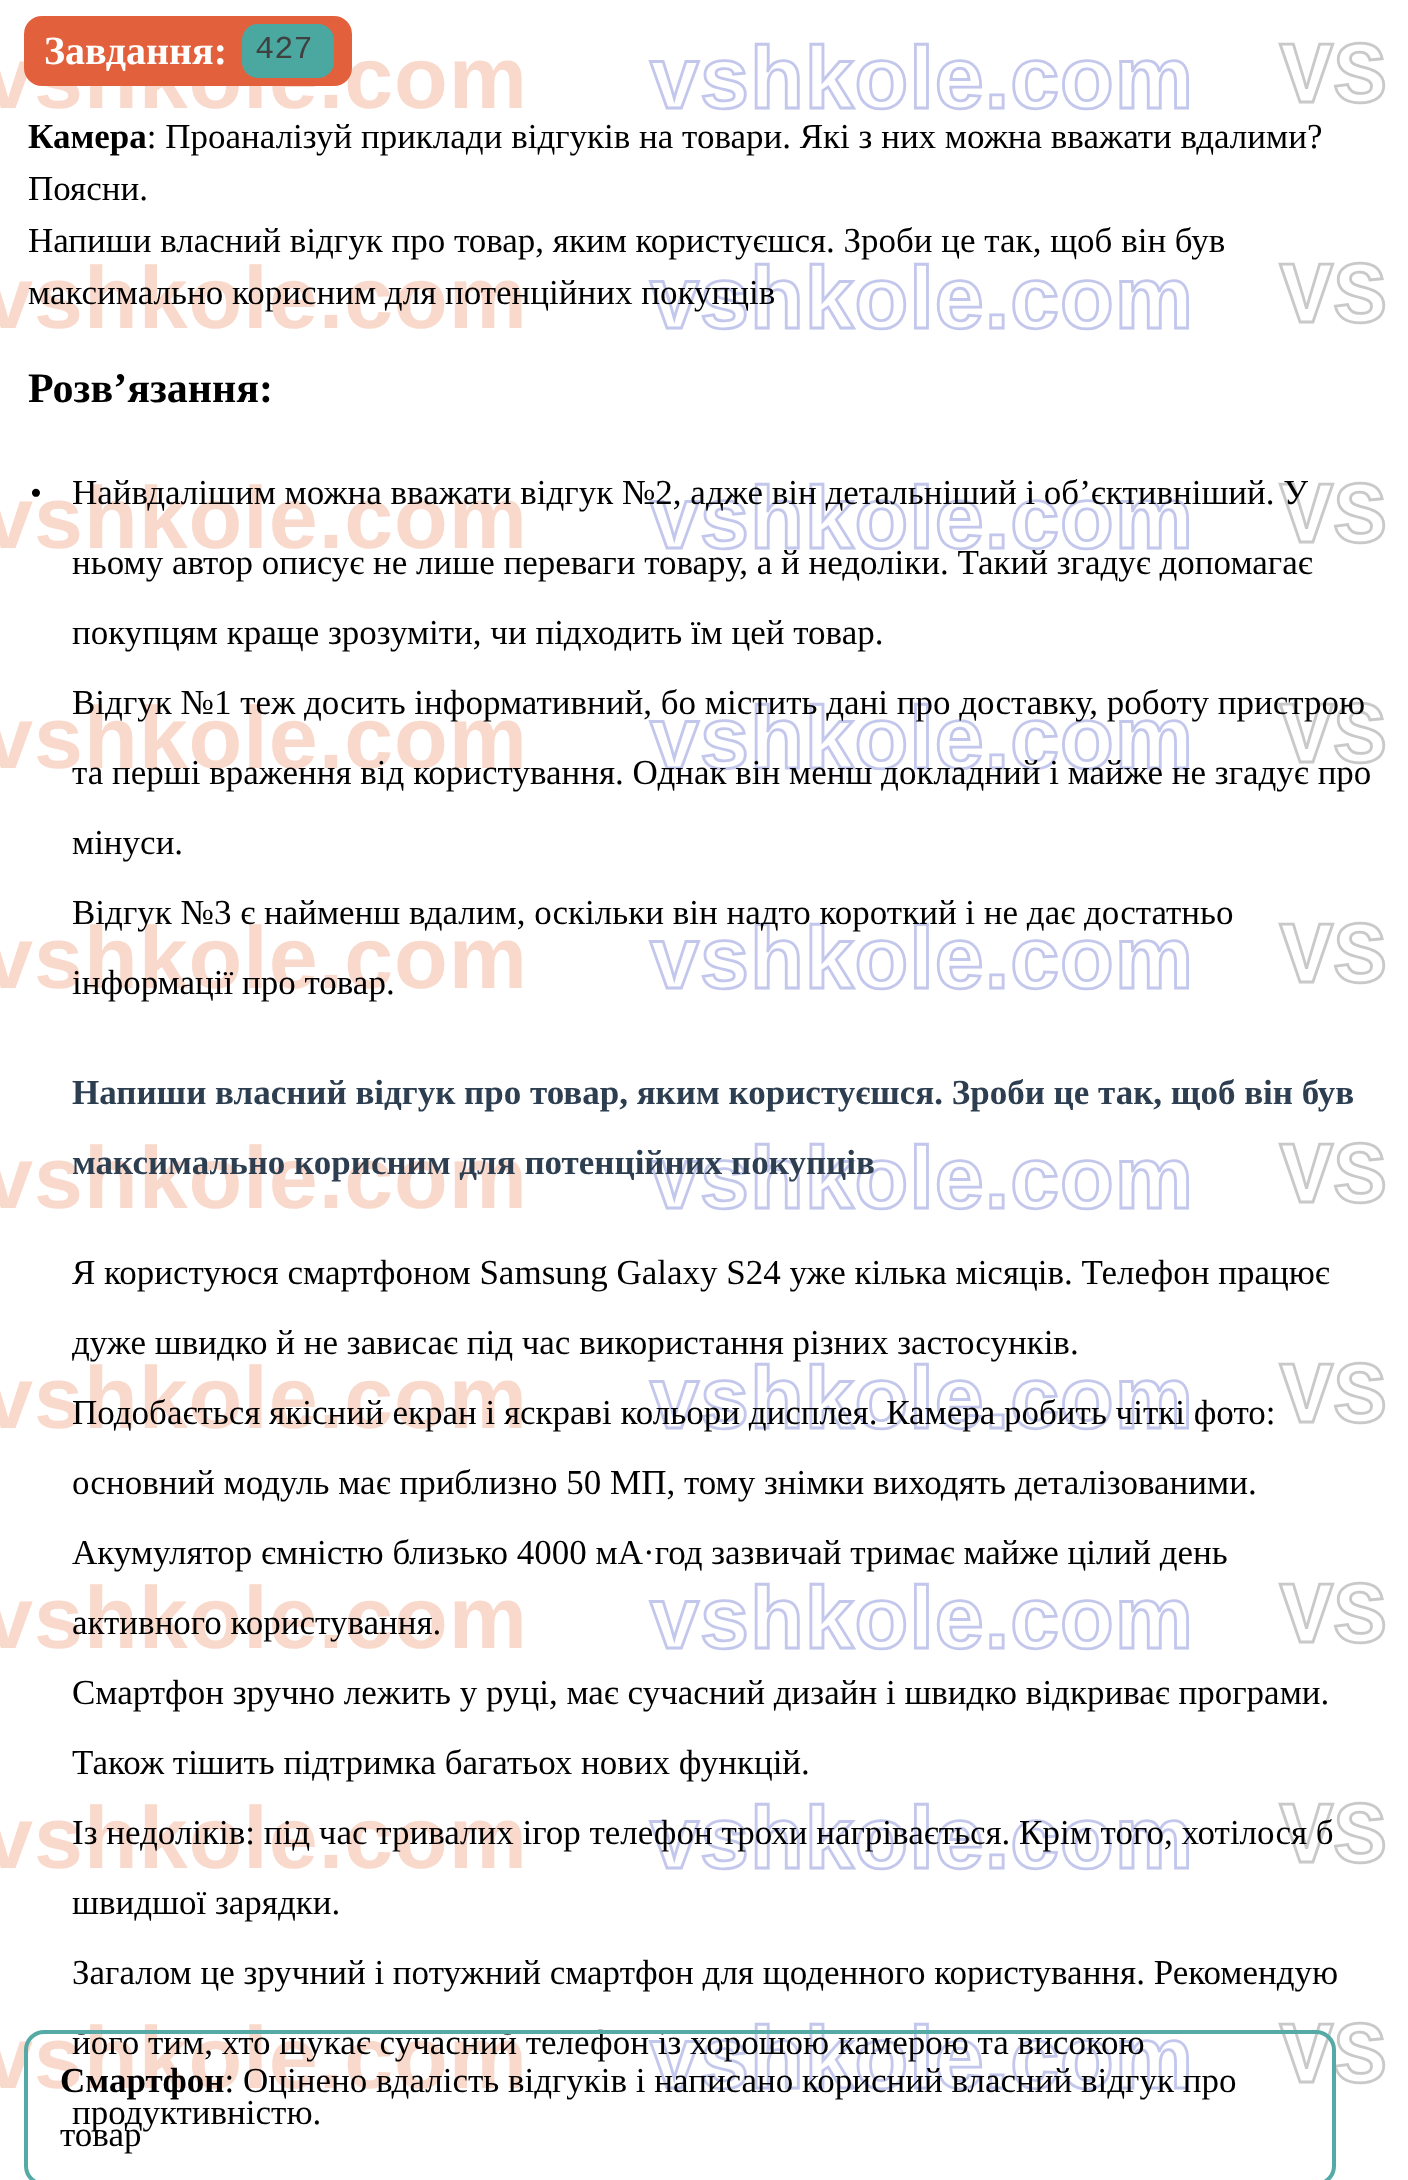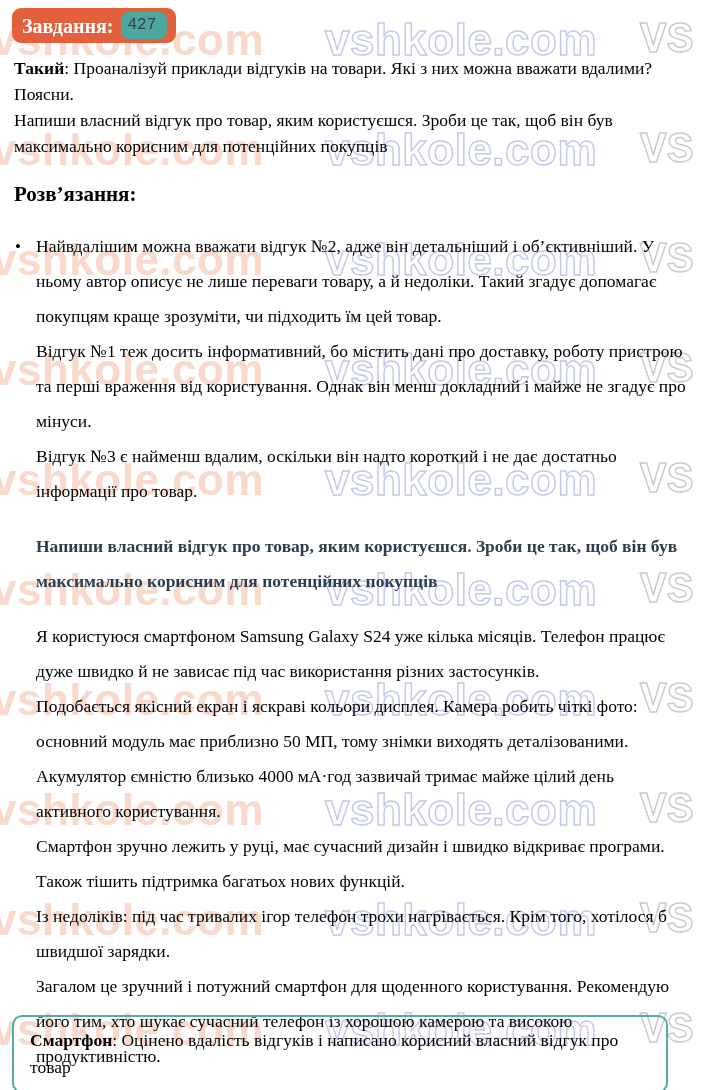--- a/index.html
+++ b/index.html
@@ -207,21 +207,21 @@
 <div id="content">
 
   <div class="task-badge">
     <span class="task-badge-label">Завдання:</span>
     <span class="task-badge-number">427</span>
   </div>
 
   <div class="body-wrap">
 
     <div class="intro">
-      <p><span class="lbl-bold">Такий</span><span>: Проаналізуй приклади відгуків на товари. Які з них можна вважати вдалими? Поясни.</span></p>
+      <p><span class="lbl-bold">Камера</span><span>: Проаналізуй приклади відгуків на товари. Які з них можна вважати вдалими? Поясни.</span></p>
       <p>Напиши власний відгук про товар, яким користуєшся. Зроби це так, щоб він був максимально корисним для потенційних покупців</p>
     </div>
 
     <div class="section-title"><span>Розв’язання</span><span>:</span></div>
 
     <ul class="bullets">
       <li>Найвдалішим можна вважати відгук №2, адже він детальніший і об’єктивніший. У ньому автор описує не лише переваги товару, а й недоліки. Такий згадує допомагає покупцям краще зрозуміти, чи підходить їм цей товар.</li>
     </ul>
 
     <p class="para para-indent">Відгук №1 теж досить інформативний, бо містить дані про доставку, роботу пристрою та перші враження від користування. Однак він менш докладний і майже не згадує про мінуси.</p>

